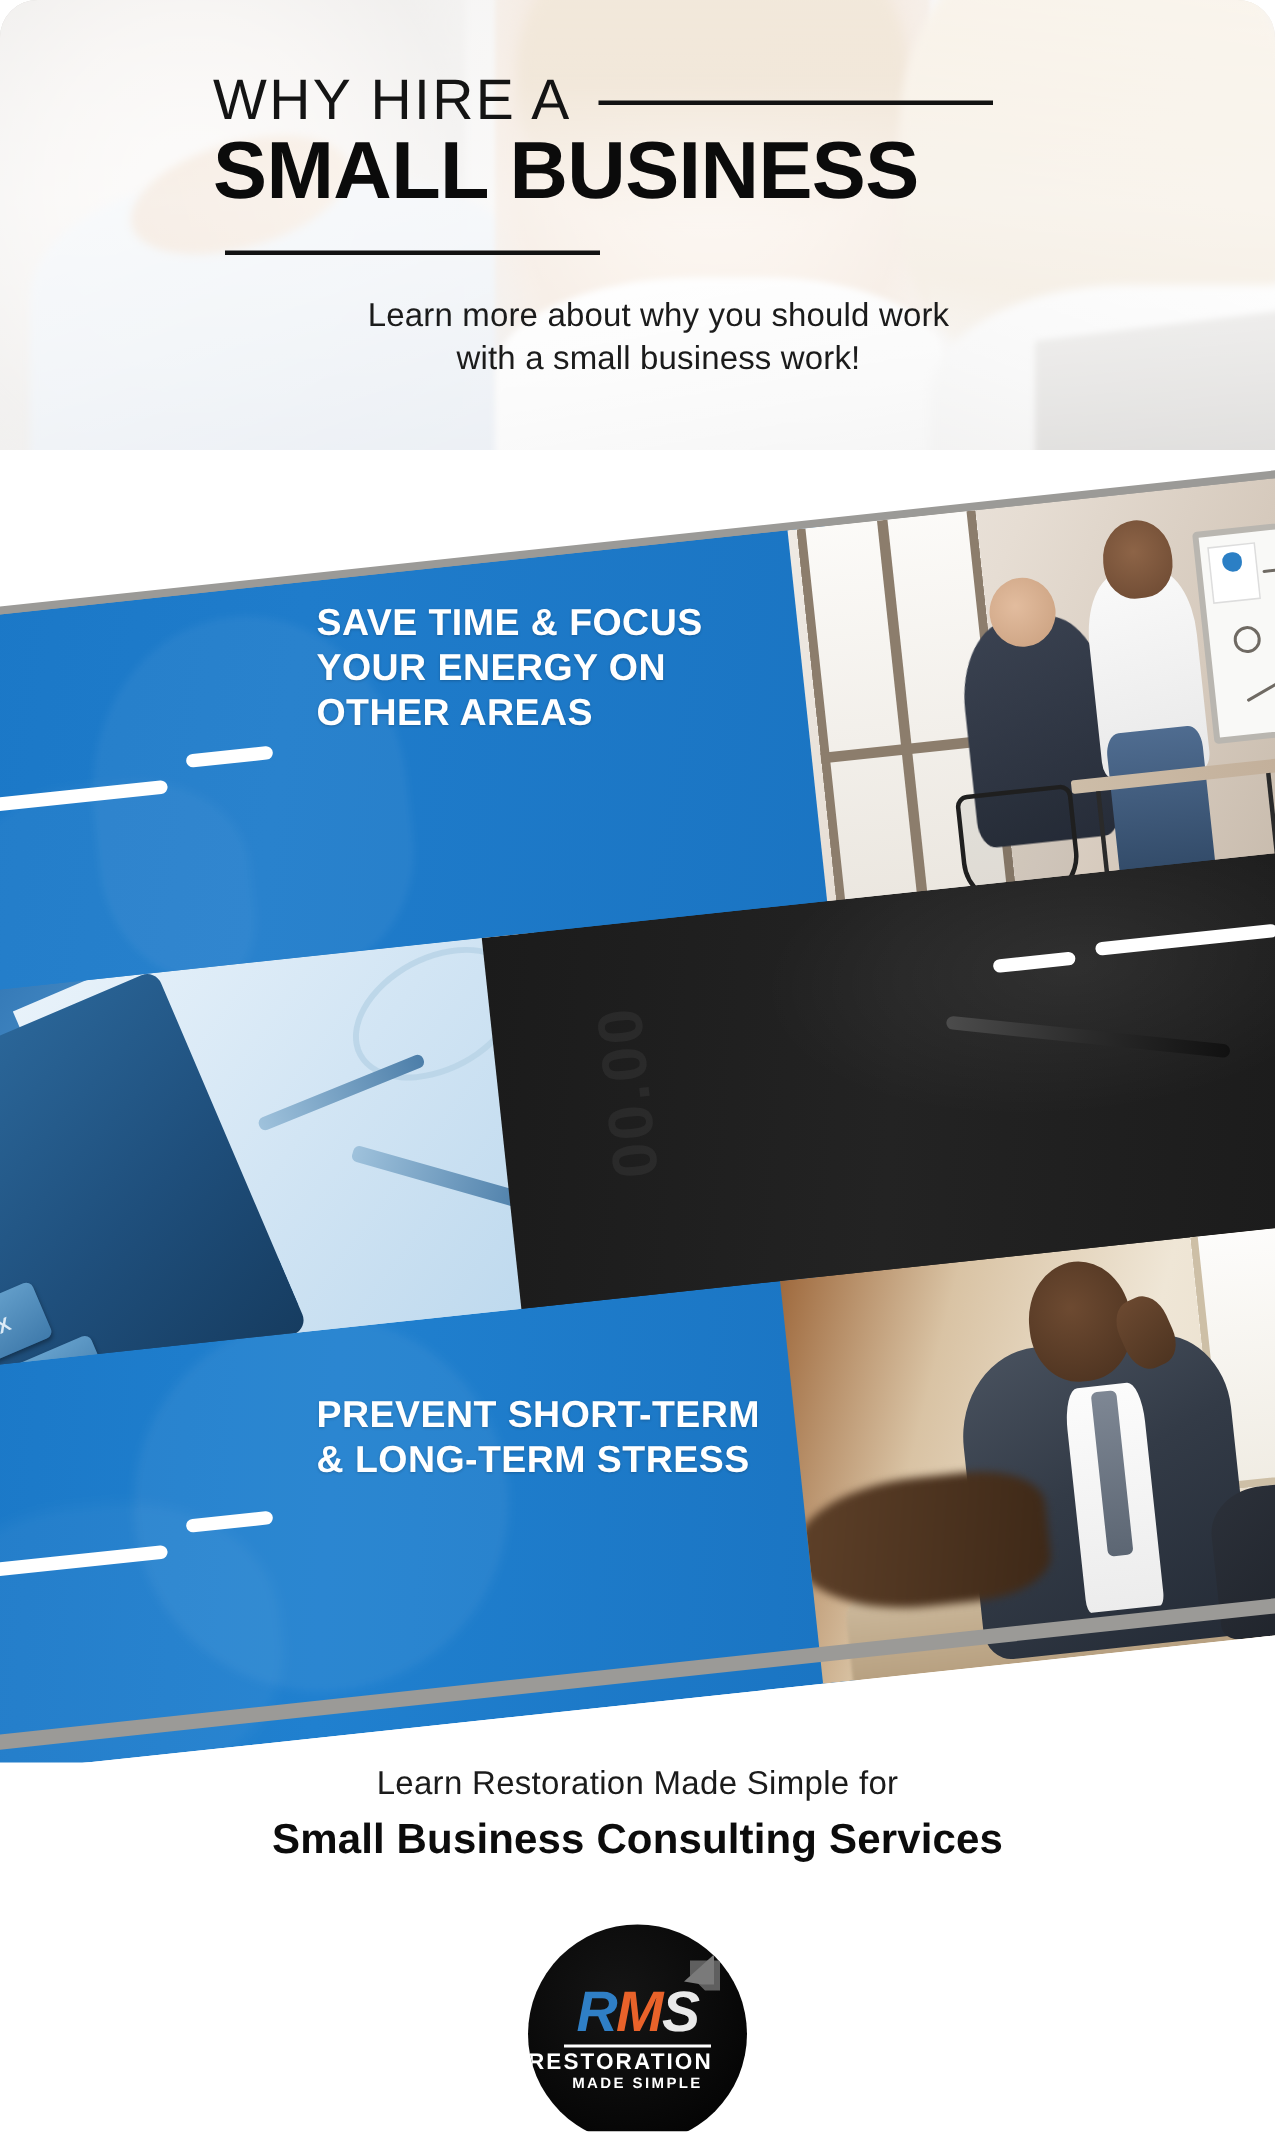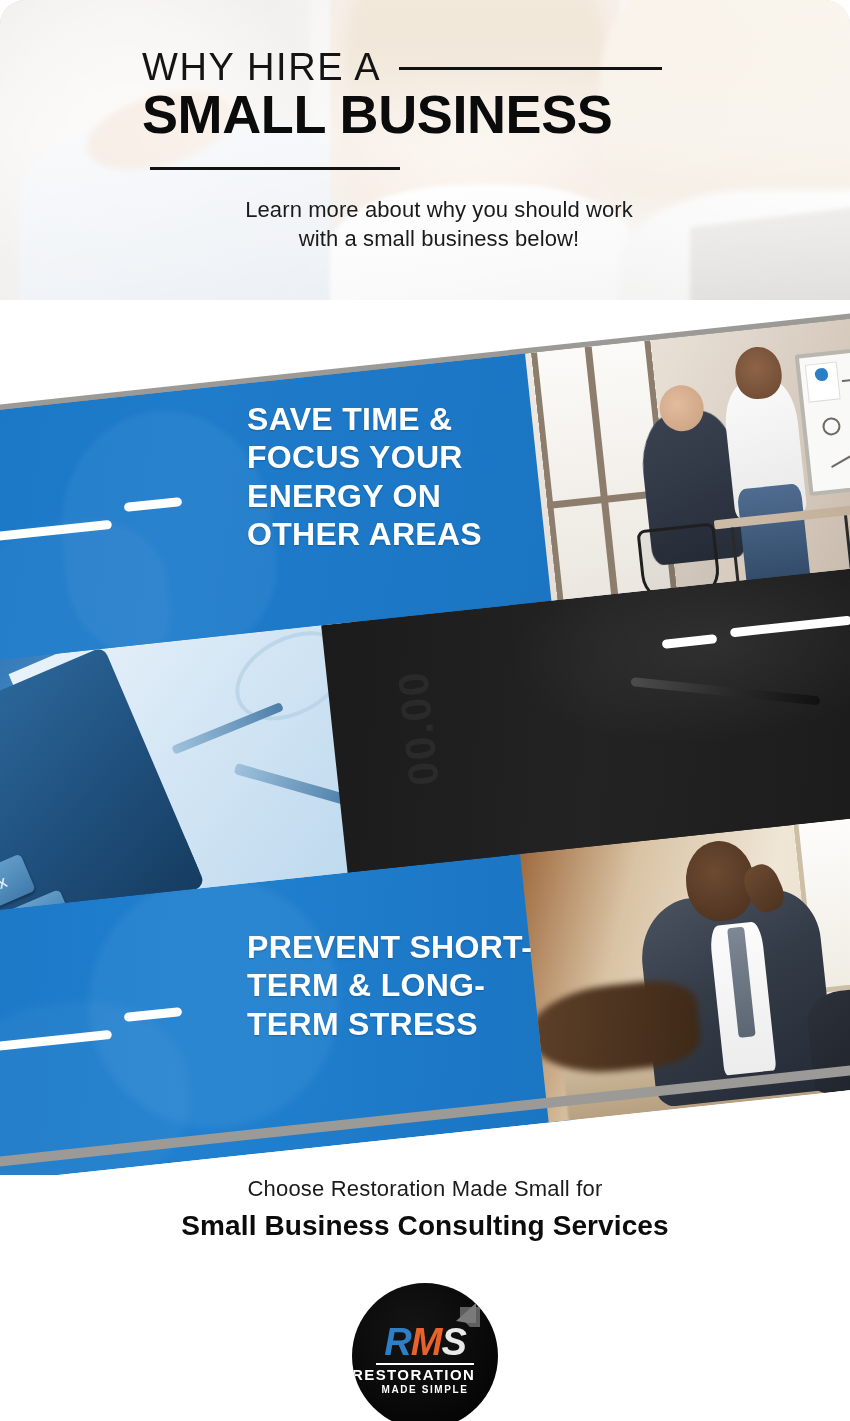--- a/index.html
+++ b/index.html
@@ -346,25 +346,24 @@
   
   .band-trim {
     position:absolute; left:-60px; width:970px; height:10px;
     background:#9b9a97; transform:rotate(-6.1deg);
   }
 
   
   .band-head {
     position:absolute; z-index:8;
     color:#ffffff; font-weight:700;
-    font-size:32px; line-height:1.20; letter-spacing:.3px;
+    font-size:25px; line-height:1.20; letter-spacing:.3px;
     text-transform:uppercase;
     font-family:"Liberation Sans", sans-serif;
     text-shadow:0 1px 2px rgba(0,0,0,.22);
-    margin-left:36px;
   }
   .bh1 { left:211px; top:400px; width:300px; }
   .bh2 { left:388px; top:622px; width:300px; }
   .bh3 { left:211px; top:928px; width:300px; }
 
   
   .dash {
     position:absolute; background:#ffffff; border-radius:6px; z-index:8;
     height:9px;
   }
@@ -448,21 +447,21 @@
       </div>
 
       <div class="line2">SMALL BUSINESS</div>
 
       <div class="line3-row">
         <div class="rule-bot"></div>
       </div>
 
       <div class="subhead">
         <span>Learn more about why you should work</span>
-        <span>with a small business below!</span>
+        <span>with a small business work!</span>
       </div>
     </div>
   </div>
 
   <div class="bands">
 
     <div class="band-trim" style="top:104px;"></div>
     <div class="band band1">
       <div class="band-inner">
         <div class="b1-blue">
@@ -554,21 +553,21 @@
   <div class="band-head bh3">PREVENT SHORT-TERM &amp; LONG-TERM STRESS</div>
 
   <div class="dash d1a"></div>
   <div class="dash d1b"></div>
   <div class="dash d2a"></div>
   <div class="dash d2b"></div>
   <div class="dash d3a"></div>
   <div class="dash d3b"></div>
 
   <div class="footer">
-    <div class="foot-line1">Choose Restoration Made Small for</div>
+    <div class="foot-line1">Learn Restoration Made Simple for</div>
     <div class="foot-line2">Small Business Consulting Services</div>
 
     <div class="logo-wrap">
       <div class="logo-circle">
         <div class="logo-arrow">
           <svg width="58" height="58" viewBox="0 0 58 58">
             <polygon points="4,52 34,16 34,6 54,6 54,26 44,26 34,16" fill="#6f6f6f" opacity="0.85"></polygon>
             <polygon points="30,20 50,2 50,22 42,22" fill="#7a7a7a"></polygon>
           </svg>
         </div>

